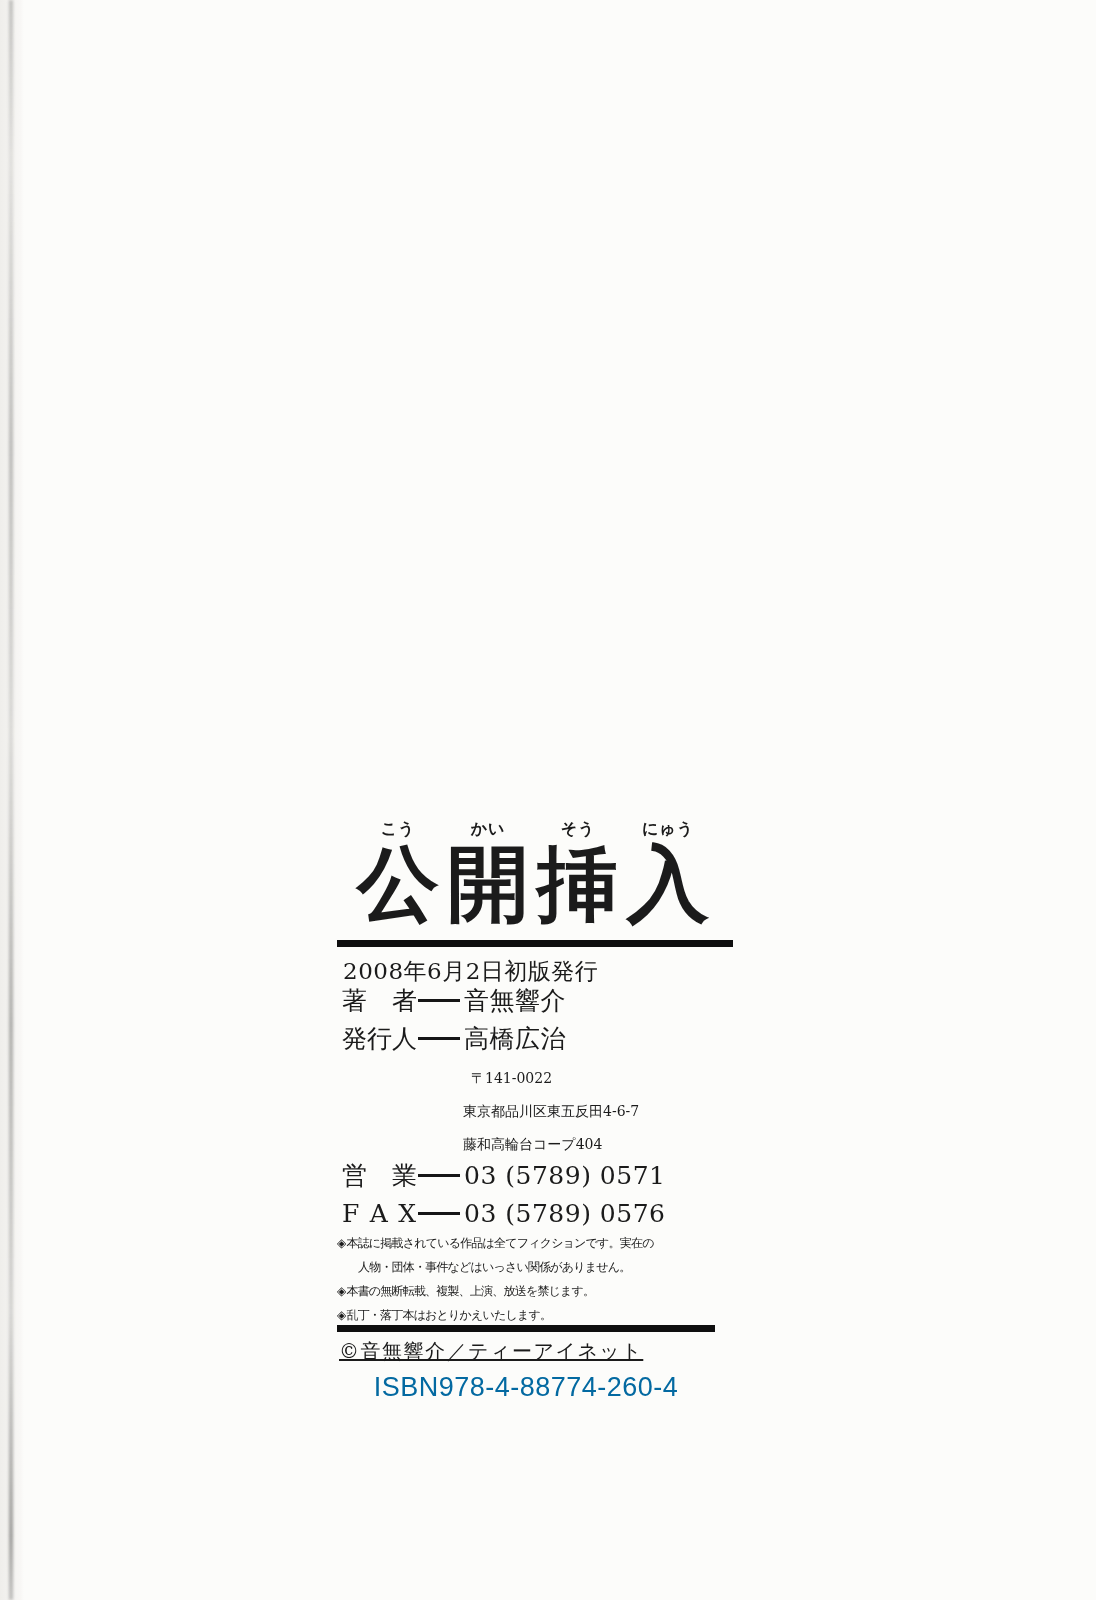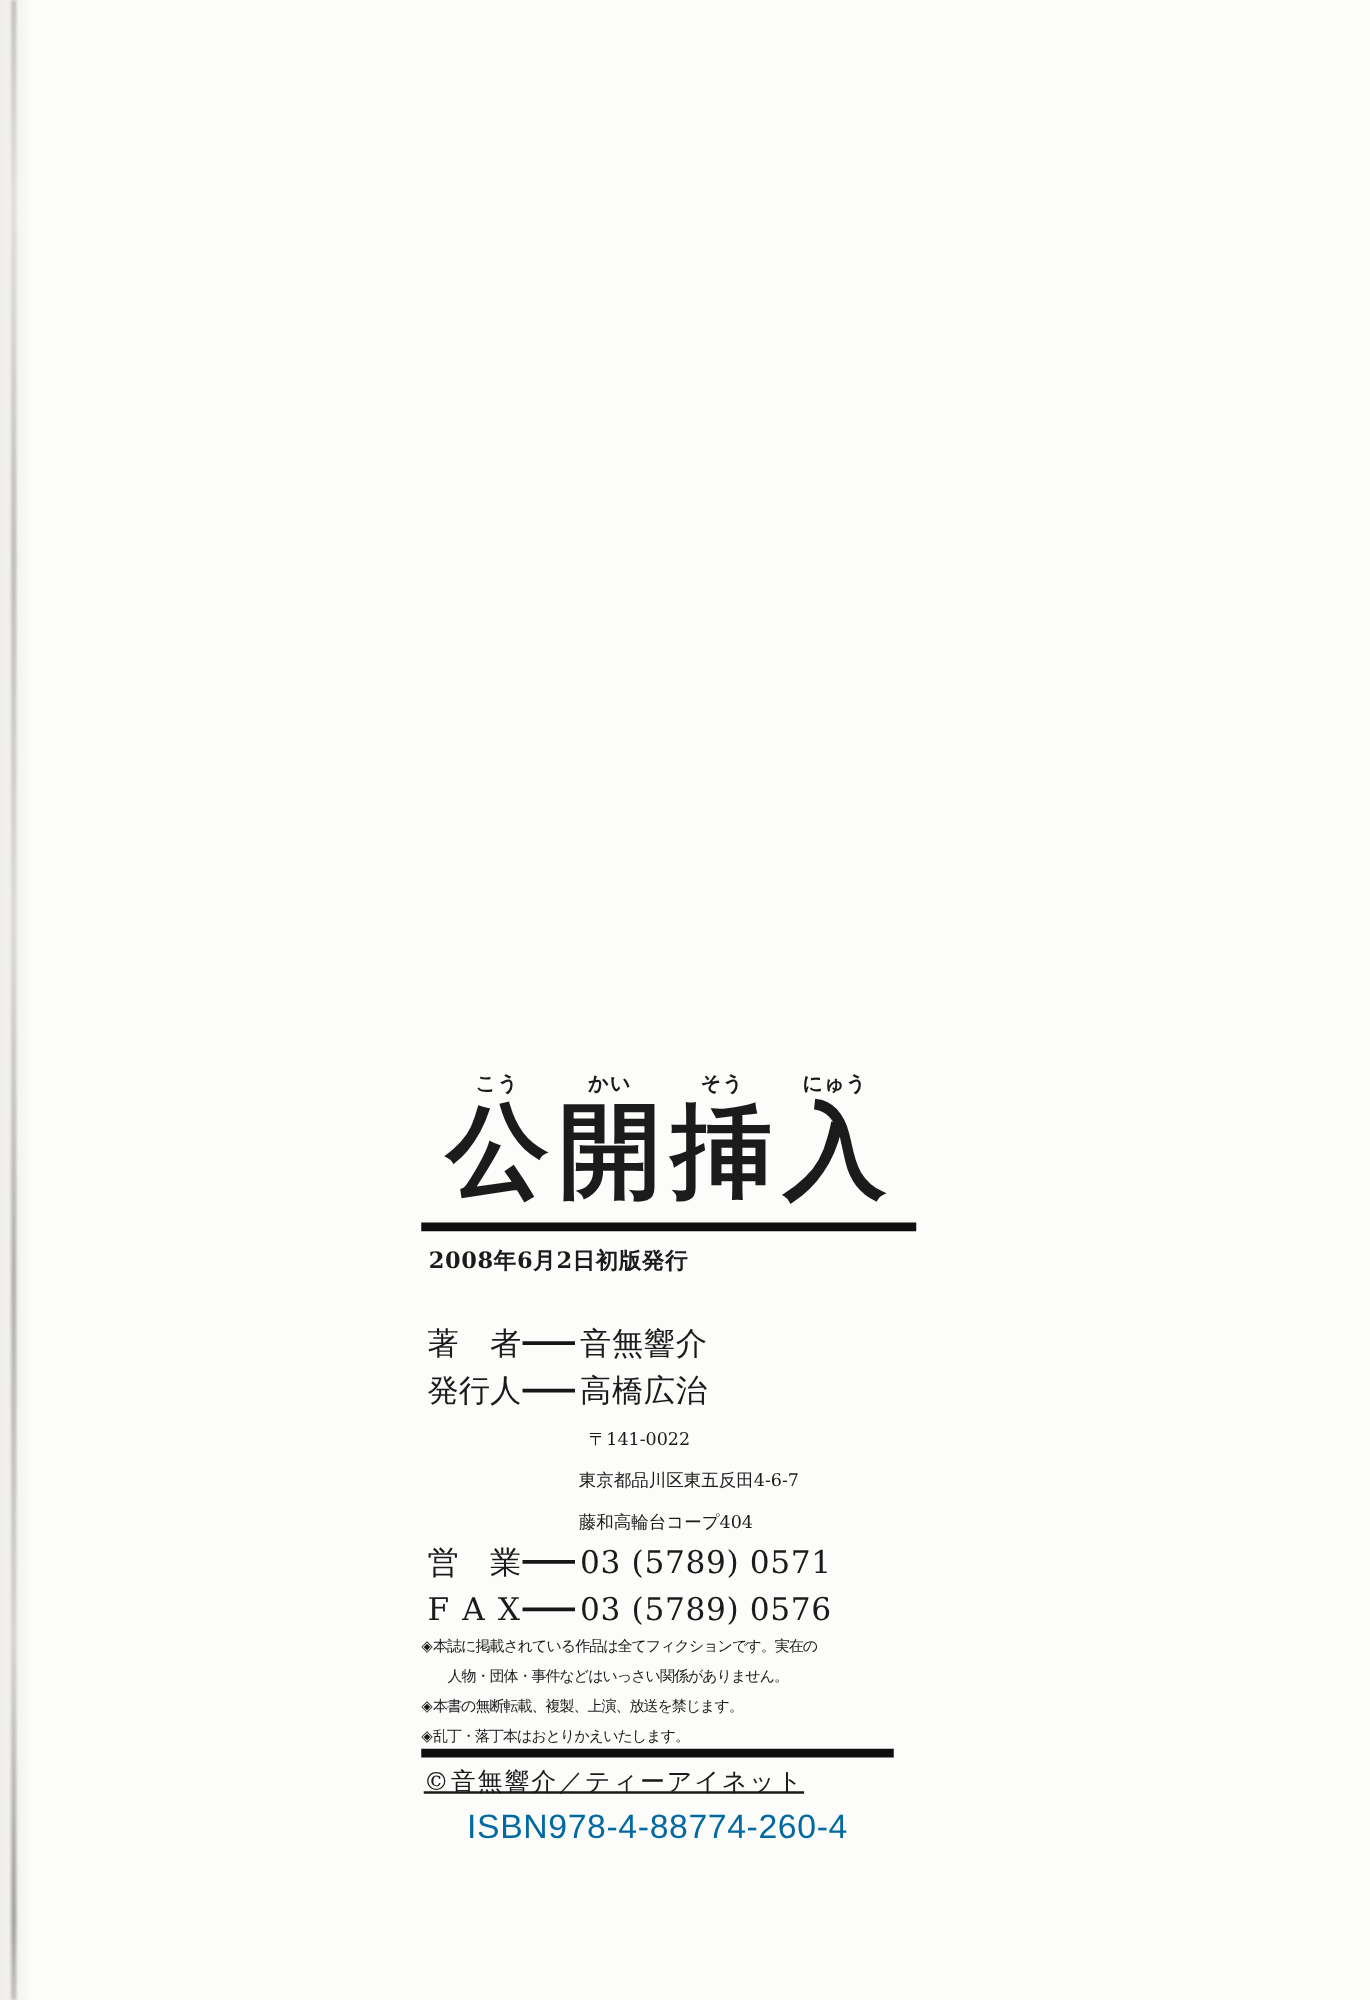--- a/index.html
+++ b/index.html
@@ -15,29 +15,29 @@
   }
   .gutter-line{
     position:absolute;left:9px;top:0;width:4px;height:100%;
     background:linear-gradient(180deg,
       rgba(140,140,138,.50) 0%, rgba(175,175,172,.30) 10%,
       rgba(138,138,136,.55) 28%, rgba(165,165,162,.35) 46%,
       rgba(125,125,122,.60) 64%, rgba(160,160,158,.40) 82%,
       rgba(110,110,108,.65) 96%, rgba(140,140,138,.5) 100%);
     filter:blur(1.4px);
   }
-  .content{position:absolute;left:337px;top:856px;width:396px;}
+  .content{position:absolute;left:337px;top:818px;width:396px;}
   .title-block{padding-left:16px;white-space:nowrap;}
   .tchar{display:inline-flex;flex-direction:column;align-items:center;width:90px;}
   .furi{font-size:16px;font-weight:700;height:22px;line-height:22px;letter-spacing:1px;}
   .kanji{font-size:82px;font-weight:900;line-height:1.05;}
   .rule{background:#0f0f0f;height:7px;}
   .rule1{width:396px;margin-top:14px;}
-  .date{font-size:18px;line-height:30px;margin-top:9px;padding-left:6px;letter-spacing:.5px;font-weight:bold;}
-  .rows{margin-top:36px;font-size:25px;}
+  .date{font-size:23px;line-height:30px;margin-top:9px;padding-left:6px;letter-spacing:.5px;}
+  .rows{font-size:25px;}
   .crow{height:38px;line-height:30px;padding-left:5px;white-space:nowrap;}
   .rlabel{display:inline-block;width:74px;text-align:justify;text-align-last:justify;}
   .dash{display:inline-block;width:42px;height:3px;background:#161616;vertical-align:7px;margin:0 4px 0 2px;}
   .rvalue{letter-spacing:.5px;}
   .addr{margin-left:126px;font-size:14px;line-height:33px;white-space:nowrap;}
   .addr .postal{padding-left:8px;}
   .notes{margin-top:-6px;font-size:12px;line-height:24px;letter-spacing:-.8px;}
   .note{white-space:nowrap;}
   .note.cont{padding-left:21px;}
   .nmark{margin-right:1px;}

